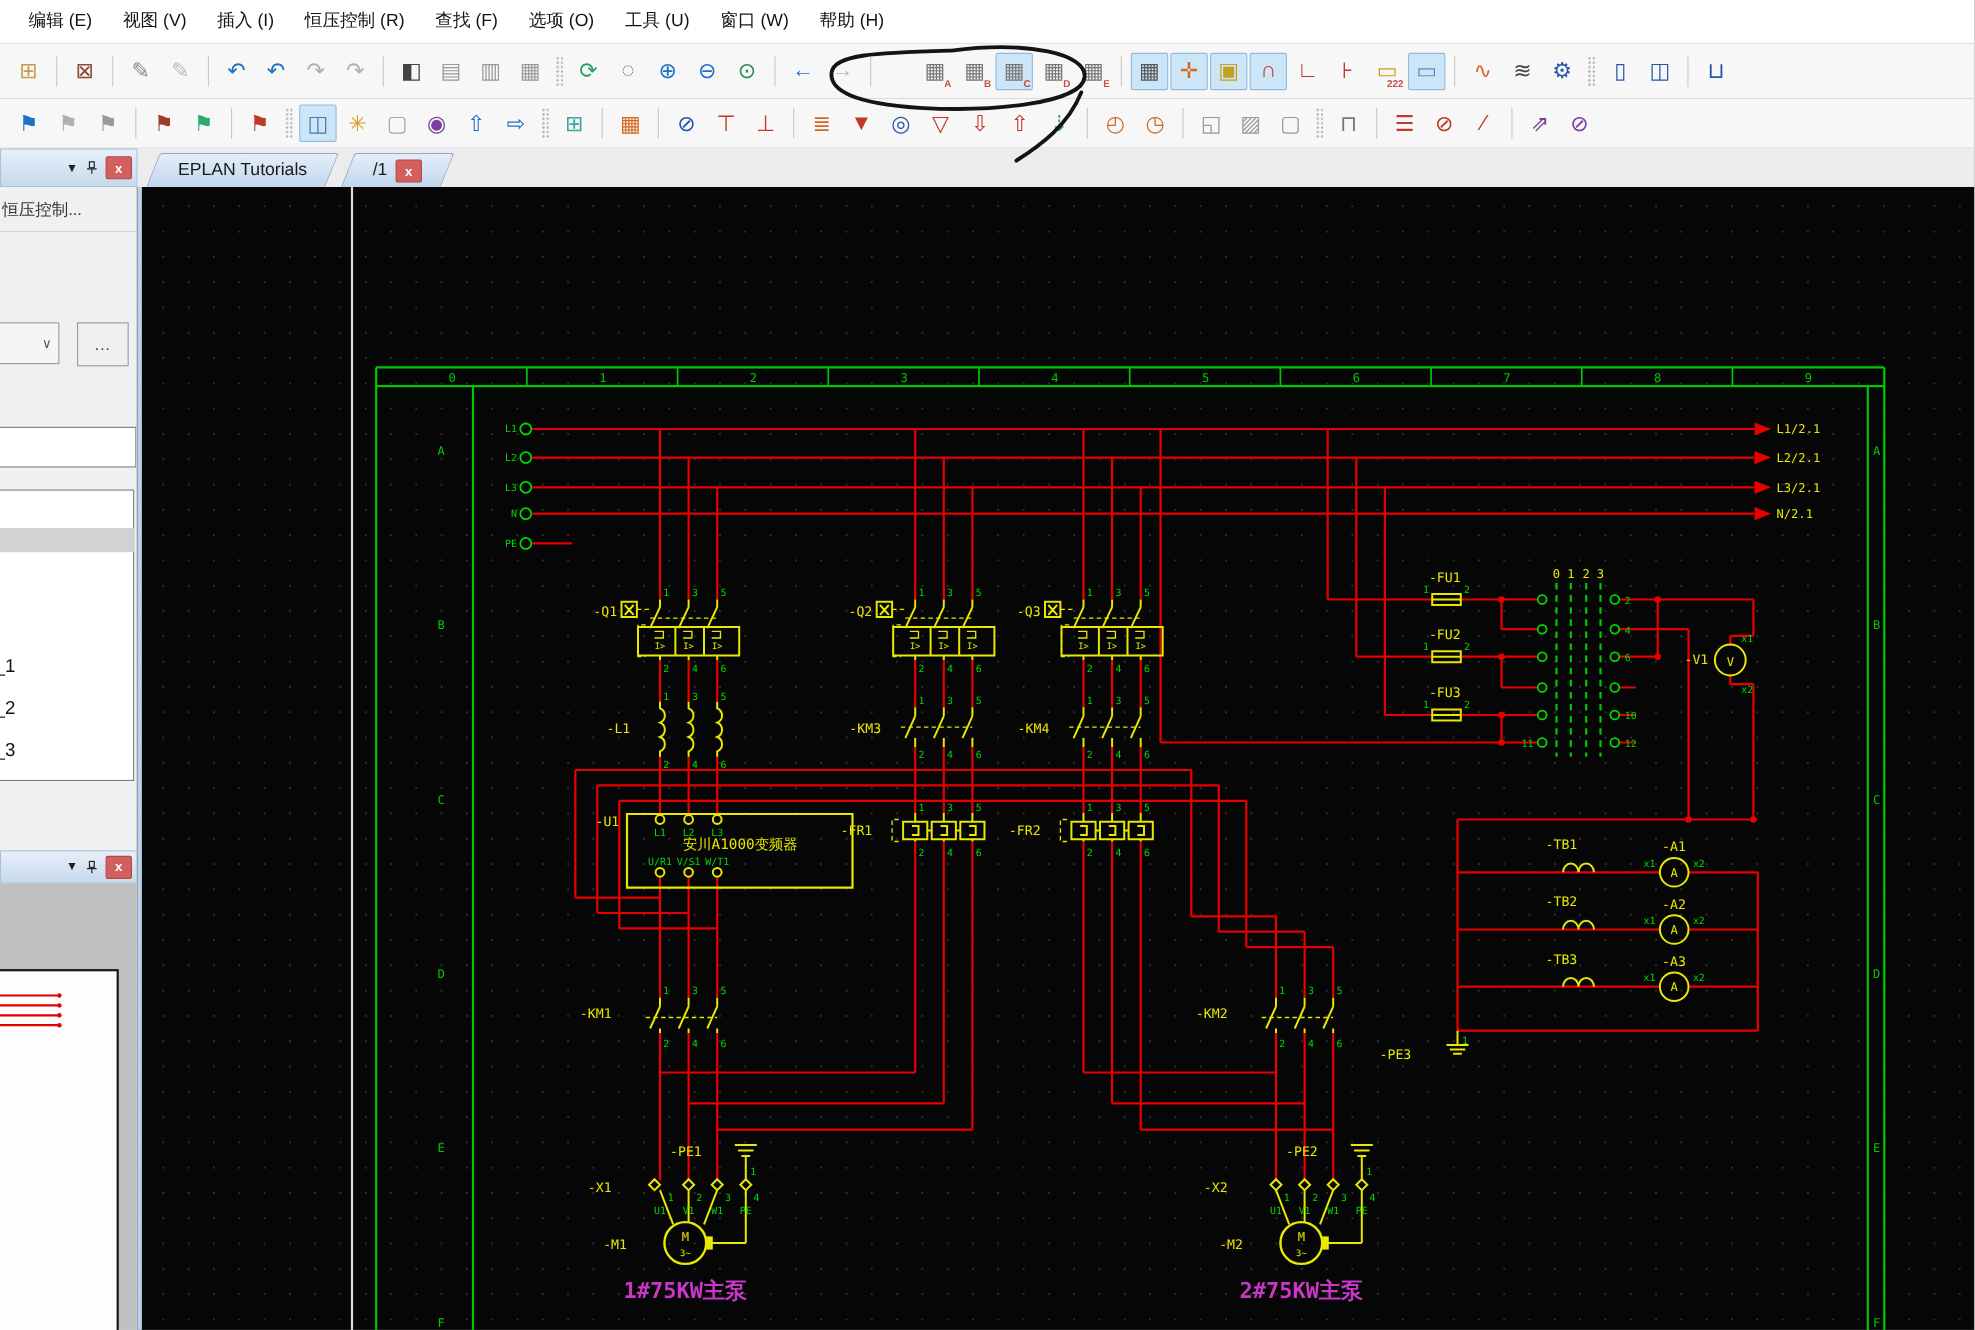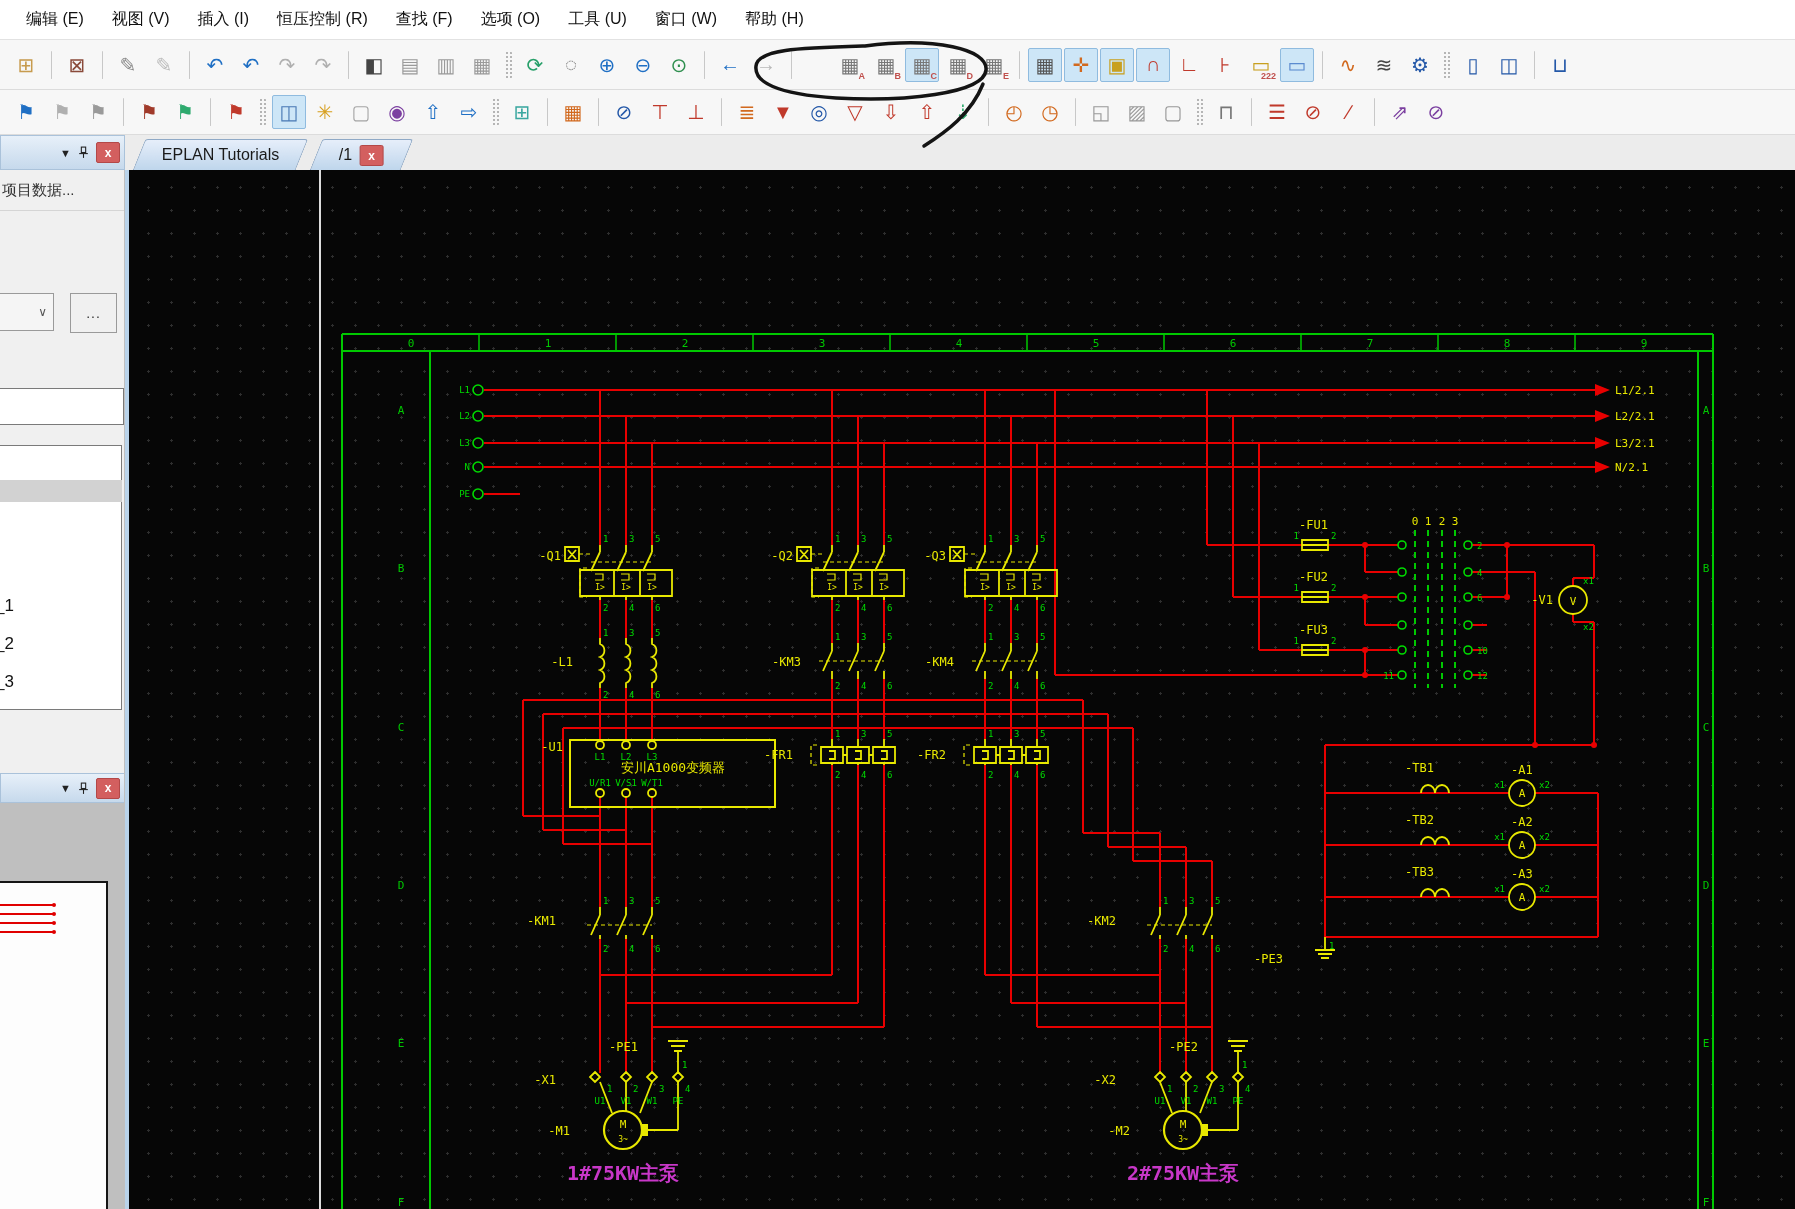--- a/index.html
+++ b/index.html
@@ -482,21 +482,21 @@
     <div class="tab">
       <span class="tablabel">EPLAN Tutorials</span>
     </div>
     <div class="tab">
       <span class="tablabel">/1</span>
       <span class="closebtn">x</span>
     </div>
   </div>
 
   <div id="sidebar">
-    <div id="projlabel">项目数据...</div>
+    <div id="projlabel">恒压控制...</div>
     <div id="comborow">
       <div class="combo">
           <span>∨</span>
         </div>
       <div class="dotsbtn">
           <span>...</span>
         </div>
     </div>
     <div id="sideinput"></div>
     <div id="sidelist">

